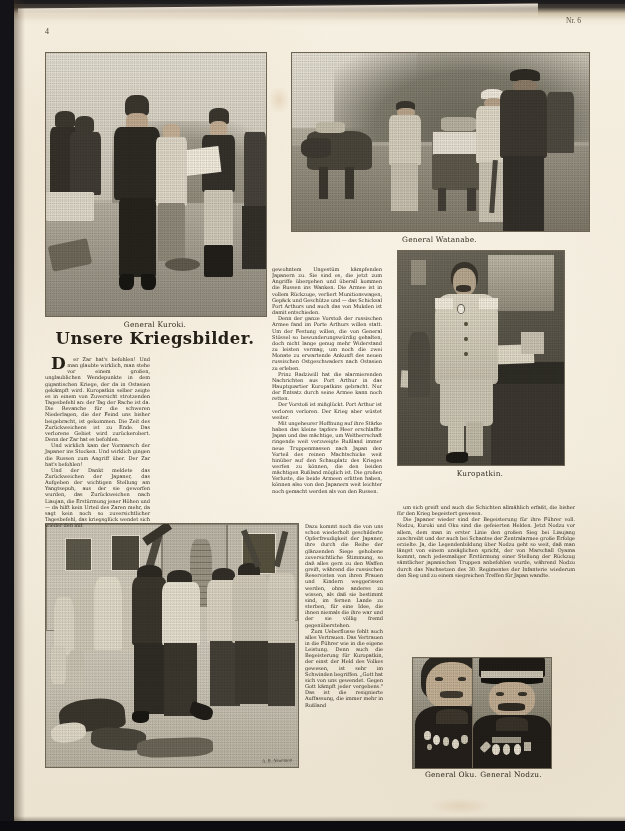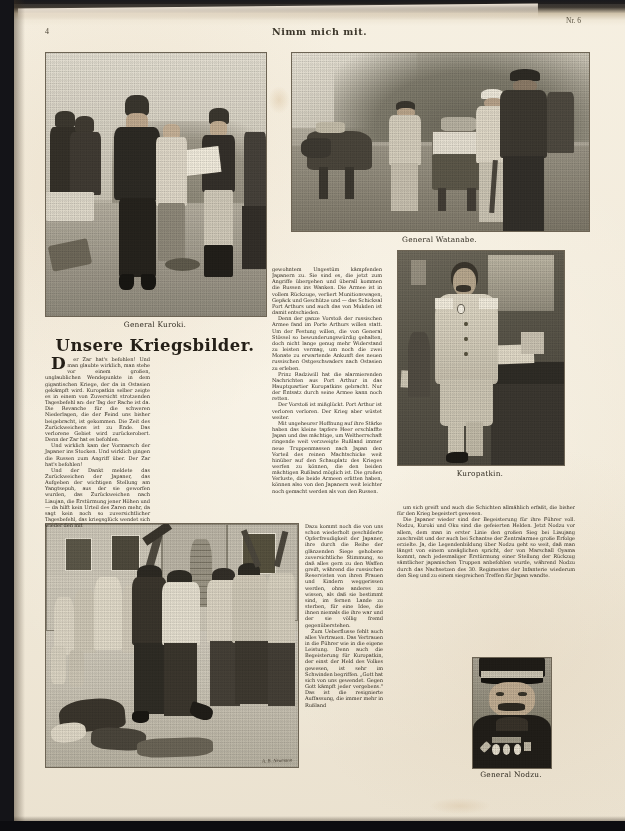--- a/index.html
+++ b/index.html
@@ -92,21 +92,20 @@
   <div class="curl2"></div>
   <div class="edge-left"></div>
 
   <div class="stain" style="left:68px;top:92px;width:26px;height:18px;background:radial-gradient(ellipse,rgba(190,142,78,.28),rgba(190,142,78,0) 70%);"></div>
   <div class="stain" style="left:118px;top:150px;width:34px;height:20px;background:radial-gradient(ellipse,rgba(196,150,86,.22),rgba(196,150,86,0) 70%);"></div>
   <div class="stain" style="left:268px;top:86px;width:22px;height:28px;background:radial-gradient(ellipse,rgba(185,138,76,.20),rgba(185,138,76,0) 70%);"></div>
   <div class="stain" style="left:430px;top:798px;width:60px;height:16px;background:radial-gradient(ellipse,rgba(190,150,96,.18),rgba(190,150,96,0) 72%);"></div>
 
   <div class="runhead">
     <div class="folio-left">4</div>
-    <div class="runtitle">Nimm mich mit.</div>
   </div>
   <div class="folio-right" style="position:absolute;right:44px;top:16px;font-size:7.5px;color:#57503f;">Nr. 6</div>
 
   <div class="fig" style="left:45px;top:52px;width:220px;height:263px;">
     <div class="plate framed">
       <div style="position:absolute;inset:0;background:linear-gradient(180deg,#d9d4c6 0%,#cfc9ba 30%,#b9b3a4 62%,#a8a295 100%);"></div>
 
       <div style="position:absolute;left:0;top:0;width:100%;height:56%;background:linear-gradient(180deg,#e2ddd0,#c9c3b4);"></div>
       <div style="position:absolute;left:30%;top:26%;width:80%;height:36%;background:radial-gradient(ellipse at 40% 90%,#8d8878,#9e9889 55%,rgba(158,152,137,0) 80%);"></div>
       <div style="position:absolute;left:0;top:57%;width:100%;height:43%;background:linear-gradient(180deg,#b4ae9f,#9c9688 60%,#8f8a7c);"></div>
@@ -277,20 +276,43 @@
       <div style="position:absolute;left:2%;top:82%;width:14%;height:8%;background:#ddd6c5;border-radius:40%;transform:rotate(-8deg);"></div>
       <div style="position:absolute;left:18%;top:84%;width:22%;height:9%;background:#4a453b;border-radius:34%;transform:rotate(3deg);"></div>
       <div style="position:absolute;left:36%;top:88%;width:30%;height:8%;background:#6a6456;border-radius:30%;transform:rotate(-2deg);}"></div>
       <div style="position:absolute;left:40%;top:86%;width:26%;height:5%;background:#57524600;"></div>
       <div class="ht" style="opacity:.38;"></div>
       <div class="grain"></div>
       <div class="sig">A. B. Neumann</div>
     </div>
   </div>
 
+  <div class="fig" style="left:412px;top:657px;width:78px;height:110px;">
+    <div class="plate framed">
+      <div style="position:absolute;inset:0;background:linear-gradient(170deg,#b3ad9e,#8d8778 60%,#6f6a5c);"></div>
+      <div style="position:absolute;left:10%;top:-6%;width:80%;height:46%;background:#2b2822;border-radius:48% 48% 34% 34%;"></div>
+      <div style="position:absolute;left:17%;top:4%;width:66%;height:42%;background:#c2ae93;border-radius:46% 46% 40% 40%;"></div>
+      <div style="position:absolute;left:28%;top:17%;width:10%;height:4%;background:#3a352c;border-radius:40%;"></div>
+      <div style="position:absolute;left:58%;top:17%;width:10%;height:4%;background:#3a352c;border-radius:40%;"></div>
+      <div style="position:absolute;left:34%;top:30%;width:30%;height:6%;background:#403a30;border-radius:30%;"></div>
+
+      <div style="position:absolute;left:2%;top:44%;width:96%;height:56%;background:#241f1a;border-radius:30% 30% 0 0;"></div>
+      <div style="position:absolute;left:30%;top:46%;width:40%;height:14%;background:#3c362d;border-radius:40% 40% 0 0;"></div>
+
+      <div style="position:absolute;left:14%;top:66%;width:9%;height:9%;background:#ddd6c5;border-radius:50%;"></div>
+      <div style="position:absolute;left:26%;top:70%;width:9%;height:9%;background:#e5dfce;border-radius:50%;"></div>
+      <div style="position:absolute;left:38%;top:72%;width:8%;height:8%;background:#cfc8b6;border-radius:50%;"></div>
+      <div style="position:absolute;left:50%;top:74%;width:9%;height:9%;background:#ded7c6;border-radius:50%;"></div>
+      <div style="position:absolute;left:62%;top:70%;width:8%;height:8%;background:#cac3b1;border-radius:50%;"></div>
+      <div style="position:absolute;left:18%;top:78%;width:6%;height:6%;background:#b8b1a0;border-radius:50%;"></div>
+      <div class="ht"></div>
+      <div class="grain"></div>
+    </div>
+    <div class="cap" style="top:113px;">General Oku.</div>
+  </div>
 
   <div class="fig" style="left:472px;top:657px;width:78px;height:110px;">
     <div class="plate framed">
       <div style="position:absolute;inset:0;background:linear-gradient(170deg,#a9a394,#85806f 60%,#65604f);"></div>
 
       <div style="position:absolute;left:8%;top:-8%;width:84%;height:26%;background:#201d18;border-radius:40% 40% 10% 10%;"></div>
       <div style="position:absolute;left:10%;top:12%;width:80%;height:7%;background:#c9c2b0;"></div>
       <div style="position:absolute;left:10%;top:18%;width:80%;height:6%;background:#15130f;border-radius:0 0 30% 30%;"></div>
 
       <div style="position:absolute;left:20%;top:22%;width:60%;height:32%;background:#bfab90;border-radius:40% 40% 44% 44%;"></div>
@@ -306,21 +328,21 @@
       <div style="position:absolute;left:52%;top:78%;width:10%;height:10%;background:#e6dfce;border-radius:50%;"></div>
       <div style="position:absolute;left:24%;top:72%;width:38%;height:5%;background:#9d9786;"></div>
       <div style="position:absolute;left:12%;top:76%;width:9%;height:9%;background:#c2bba9;border-radius:20%;transform:rotate(45deg);"></div>
       <div style="position:absolute;left:66%;top:76%;width:8%;height:9%;background:#bab3a1;"></div>
       <div class="ht"></div>
       <div class="grain"></div>
     </div>
     <div class="cap" style="top:113px;">General Nodzu.</div>
   </div>
 
-  <div class="headline" style="position:absolute;left:45px;top:337px;width:220px;">Unsere Kriegsbilder.</div>
+  <div class="headline" style="position:absolute;left:45px;top:330px;width:220px;">Unsere Kriegsbilder.</div>
 
   <div class="col bodytxt dropwrap" style="left:45px;top:356px;width:105px;height:160px;">
     <p>Der Zar hat's befohlen! Und man glaubte wirklich, man stehe vor einem großen, unglaublichen Wendepunkte in dem gigantischen Kriege, der da in Ostasien gekämpft wird. Kuropatkin selber zeigte es in einem von Zuversicht strotzenden Tagesbefehl an: der Tag der Rache ist da. Die Revanche für die schweren Niederlagen, die der Feind uns bisher beigebracht, ist gekommen. Die Zeit des Zurückweichens ist zu Ende. Das verlorene Gebiet wird zurückerobert. Denn der Zar hat es befohlen.</p>
     <p>Und wirklich kam der Vormarsch der Japaner ins Stocken. Und wirklich gingen die Russen zum Angriff über. Der Zar hat's befohlen!</p>
     <p>Und der Dankt meldete das Zurückweichen der Japaner, das Aufgeben der wichtigen Stellung am Yangtsepuh, aus der sie geworfen wurden, das Zurückweichen nach Liaujan, die Erstürmung jener Höhen und — da hilft kein Urteil des Zaren mehr, da sagt kein noch so zuversichtlicher Tagesbefehl, das kriegsglück wendet sich wieder den mit</p>
   </div>
 
   <div class="col bodytxt" style="left:155px;top:356px;width:108px;height:160px;overflow:hidden;">
     <p class="noind"></p>
   </div>

